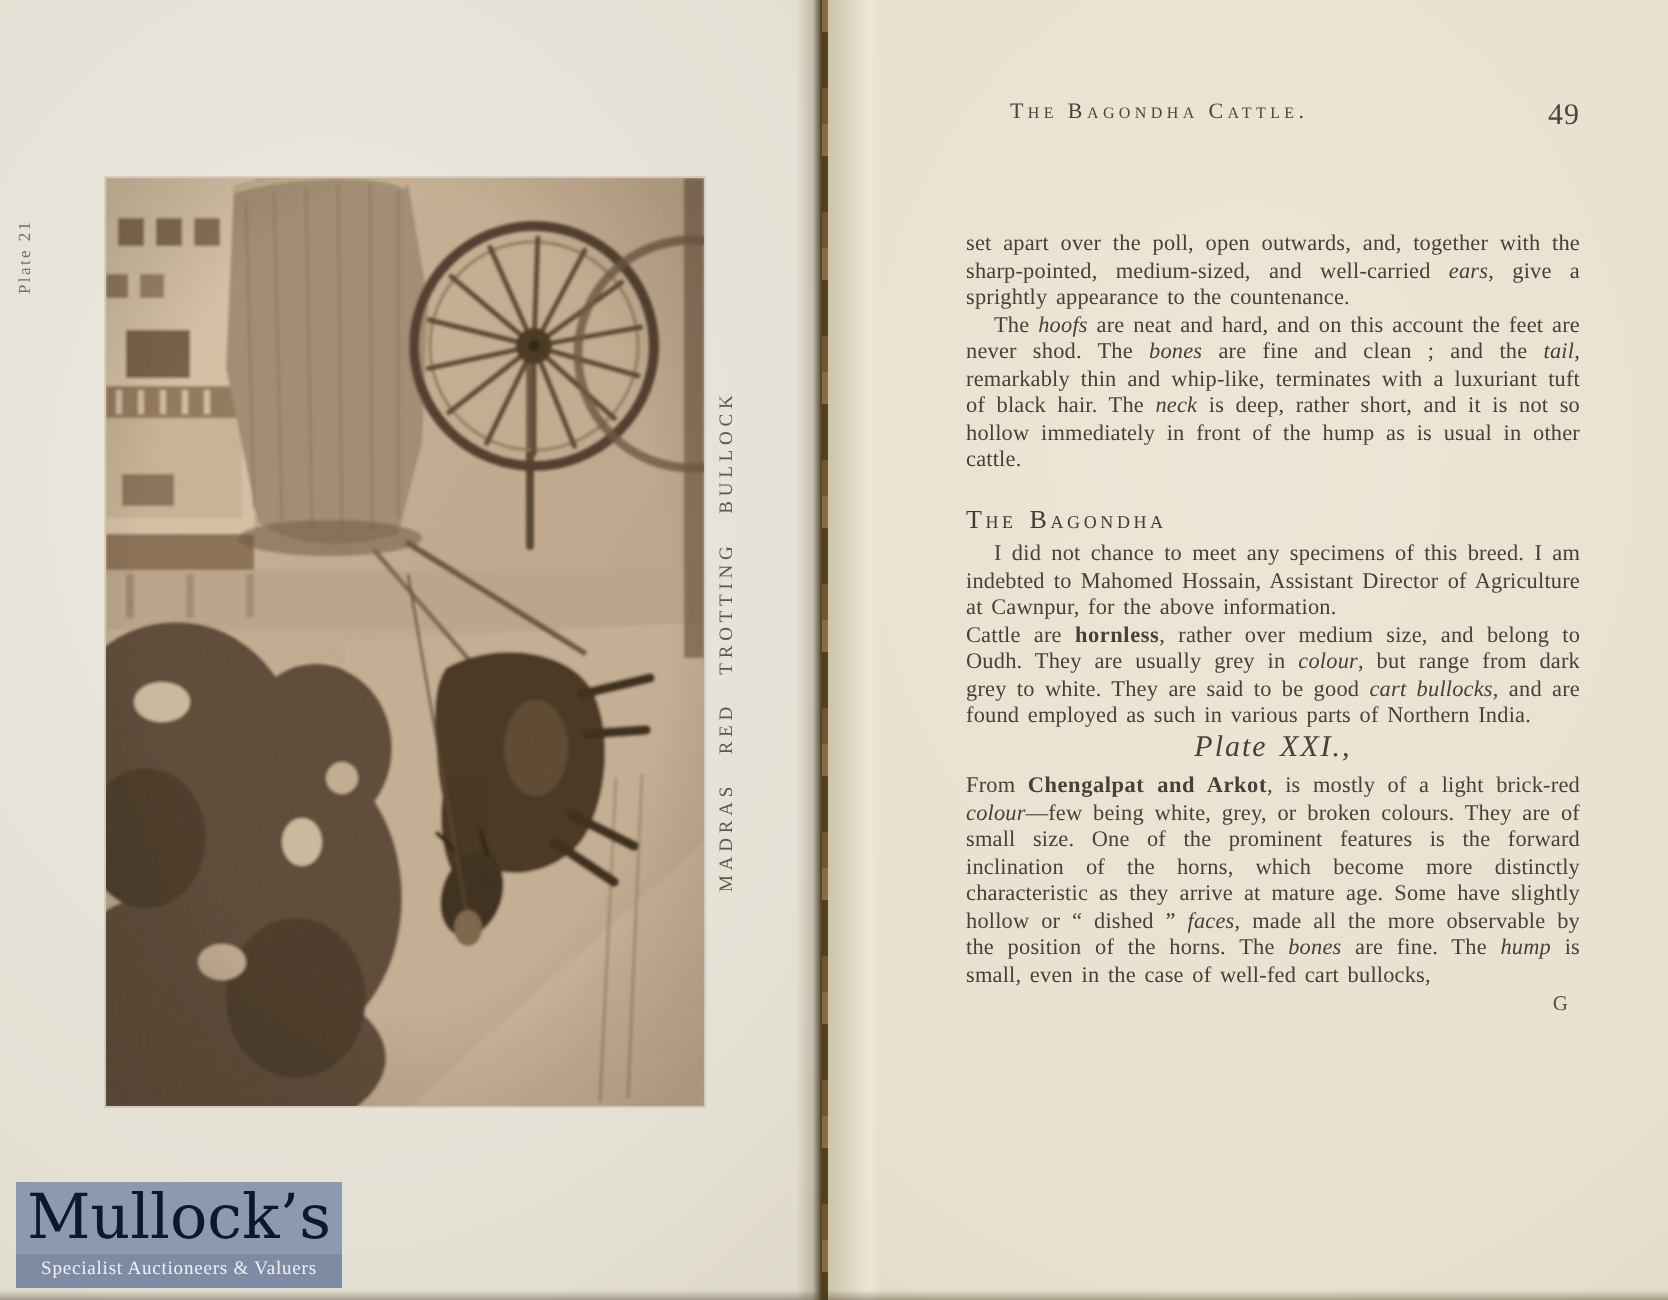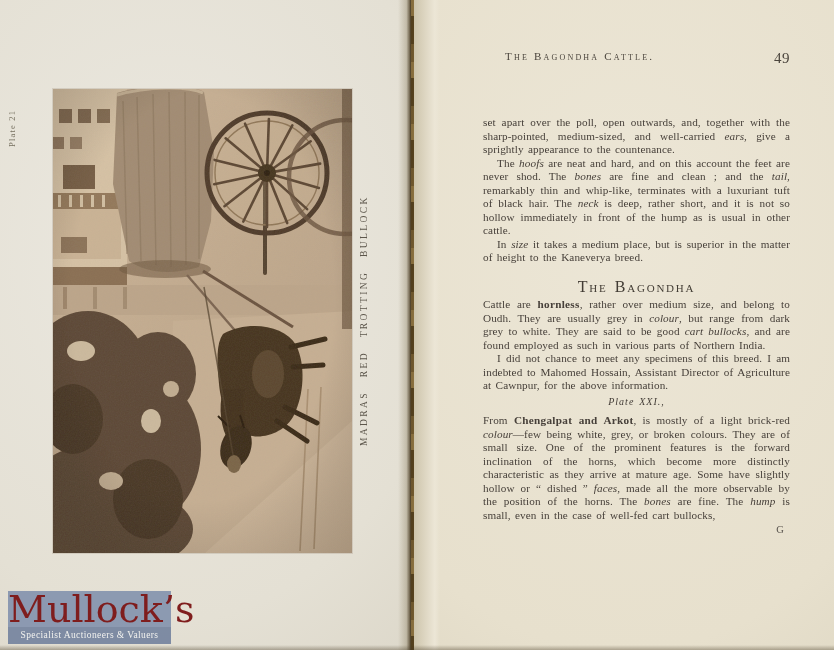--- a/index.html
+++ b/index.html
@@ -41,30 +41,30 @@
   .running-title{position:absolute;left:0;right:0;transform:translateX(22px);
     font-variant:small-caps;letter-spacing:2.2px;}
   .running-page{position:absolute;right:0;top:0;font-size:15px;letter-spacing:.5px;}
 
   .text-col{position:absolute;left:483px;top:79px;width:307px;color:#47403a;
     font-size:11.2px;line-height:13.5px;text-align:justify;word-spacing:1.4px;letter-spacing:.1px;margin-top:37px;}
   .para{margin:0;}
   .para.indent{text-indent:14px;}
   .em-i{font-style:italic;}
   .em-b{font-weight:bold;letter-spacing:.3px;}
-  .h-section{margin:15px 0 5px;text-align:center;font-variant:small-caps;
-    letter-spacing:1.8px;font-size:16px;color:#423c34;}
-  .h-plate{margin:2px 0 6px;text-align:center;font-style:italic;font-size:10px;
+  .h-section{margin:15px 0 5px;font-variant:small-caps;
+    letter-spacing:1.8px;font-size:13px;color:#423c34;}
+  .h-plate{margin:2px 0 6px;text-align:center;font-style:italic;font-size:15px;
     letter-spacing:1px;color:#47403a;}
   .catchword{margin-top:1px;text-align:right;padding-right:6px;font-size:10.5px;color:#55504a;}
 
   
   .logo{position:absolute;left:8px;top:591px;width:163px;height:53px;}
-  .logo-title{background:rgba(128,143,172,.88);color:#7f1d1d;text-align:center;
-    font-family:"DejaVu Serif","Liberation Serif",serif;font-size:38px;line-height:36px;height:36px;}
+  .logo-title{background:rgba(128,143,172,.88);color:#0f172a;text-align:center;
+    font-family:"DejaVu Serif","Liberation Serif",serif;font-size:31px;line-height:36px;height:36px;}
   .logo-tagline{background:rgba(112,128,156,.88);color:#f2f2ef;text-align:center;
     font-family:Liberation Serif, serif;font-size:9.5px;line-height:17px;height:17px;
     letter-spacing:.4px;}
 </style>
 </head>
 <body>
 
 <div class="book">
 
   <div class="page-left">
@@ -205,24 +205,23 @@
 
   <div class="running-head">
     <div class="running-title">The Bagondha Cattle.</div>
     <div class="running-page">49</div>
   </div>
 
   <div class="text-col">
     <div id="text-blocks">
         <p class="para"><span>set apart over the poll, open outwards, and, together with the sharp-pointed, medium-sized, and well-carried </span><span class="em-i">ears</span><span>, give a sprightly appearance to the countenance.</span></p>
         <p class="para indent"><span>The </span><span class="em-i">hoofs</span><span> are neat and hard, and on this account the feet are never shod. The </span><span class="em-i">bones</span><span> are fine and clean ; and the </span><span class="em-i">tail</span><span>, remarkably thin and whip-like, terminates with a luxuriant tuft of black hair. The </span><span class="em-i">neck</span><span> is deep, rather short, and it is not so hollow immediately in front of the hump as is usual in other cattle.</span></p>
-        <p class="para indent"><span>In </span><span class="em-i">size</span><span> it takes a medium place, but is superior in the matter of height to the Kaneverya breed.</span></p>
         <div class="h-section">The Bagondha</div>
+        <p class="para indent"><span>I did not chance to meet any specimens of this breed. I am indebted to Mahomed Hossain, Assistant Director of Agriculture at Cawnpur, for the above information.</span></p>
         <p class="para"><span>Cattle are </span><span class="em-b">hornless</span><span>, rather over medium size, and belong to Oudh. They are usually grey in </span><span class="em-i">colour</span><span>, but range from dark grey to white. They are said to be good </span><span class="em-i">cart bullocks</span><span>, and are found employed as such in various parts of Northern India.</span></p>
-        <p class="para indent"><span>I did not chance to meet any specimens of this breed. I am indebted to Mahomed Hossain, Assistant Director of Agriculture at Cawnpur, for the above information.</span></p>
         <div class="h-plate">Plate XXI.,</div>
         <p class="para"><span>From </span><span class="em-b">Chengalpat and Arkot</span><span>, is mostly of a light brick-red </span><span class="em-i">colour</span><span>—few being white, grey, or broken colours. They are of small size. One of the prominent features is the forward inclination of the horns, which become more distinctly characteristic as they arrive at mature age. Some have slightly hollow or “ dished ” </span><span class="em-i">faces</span><span>, made all the more observable by the position of the horns. The </span><span class="em-i">bones</span><span> are fine. The </span><span class="em-i">hump</span><span> is small, even in the case of well-fed cart bullocks,</span></p>
       </div>
     <div class="catchword">G</div>
   </div>
 
   <div class="logo">
     <div class="logo-title">Mullock’s</div>
     <div class="logo-tagline">Specialist Auctioneers &amp; Valuers</div>
   </div>

